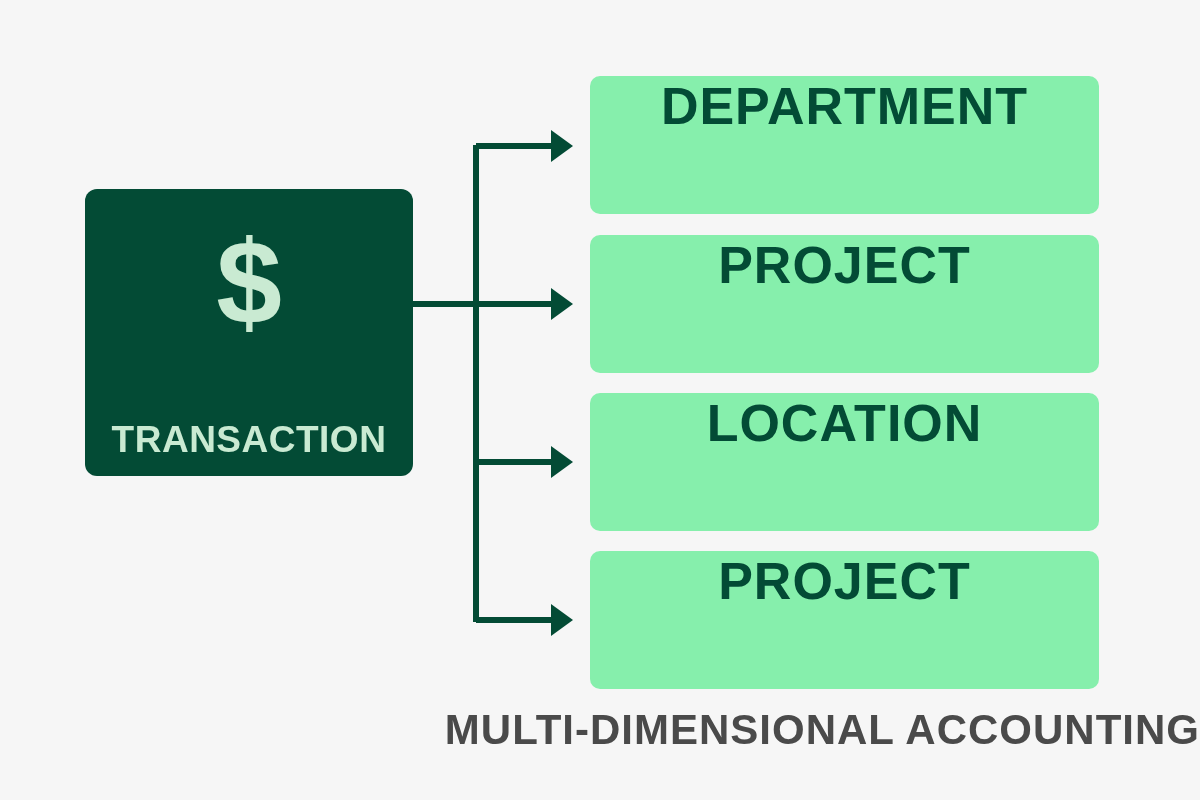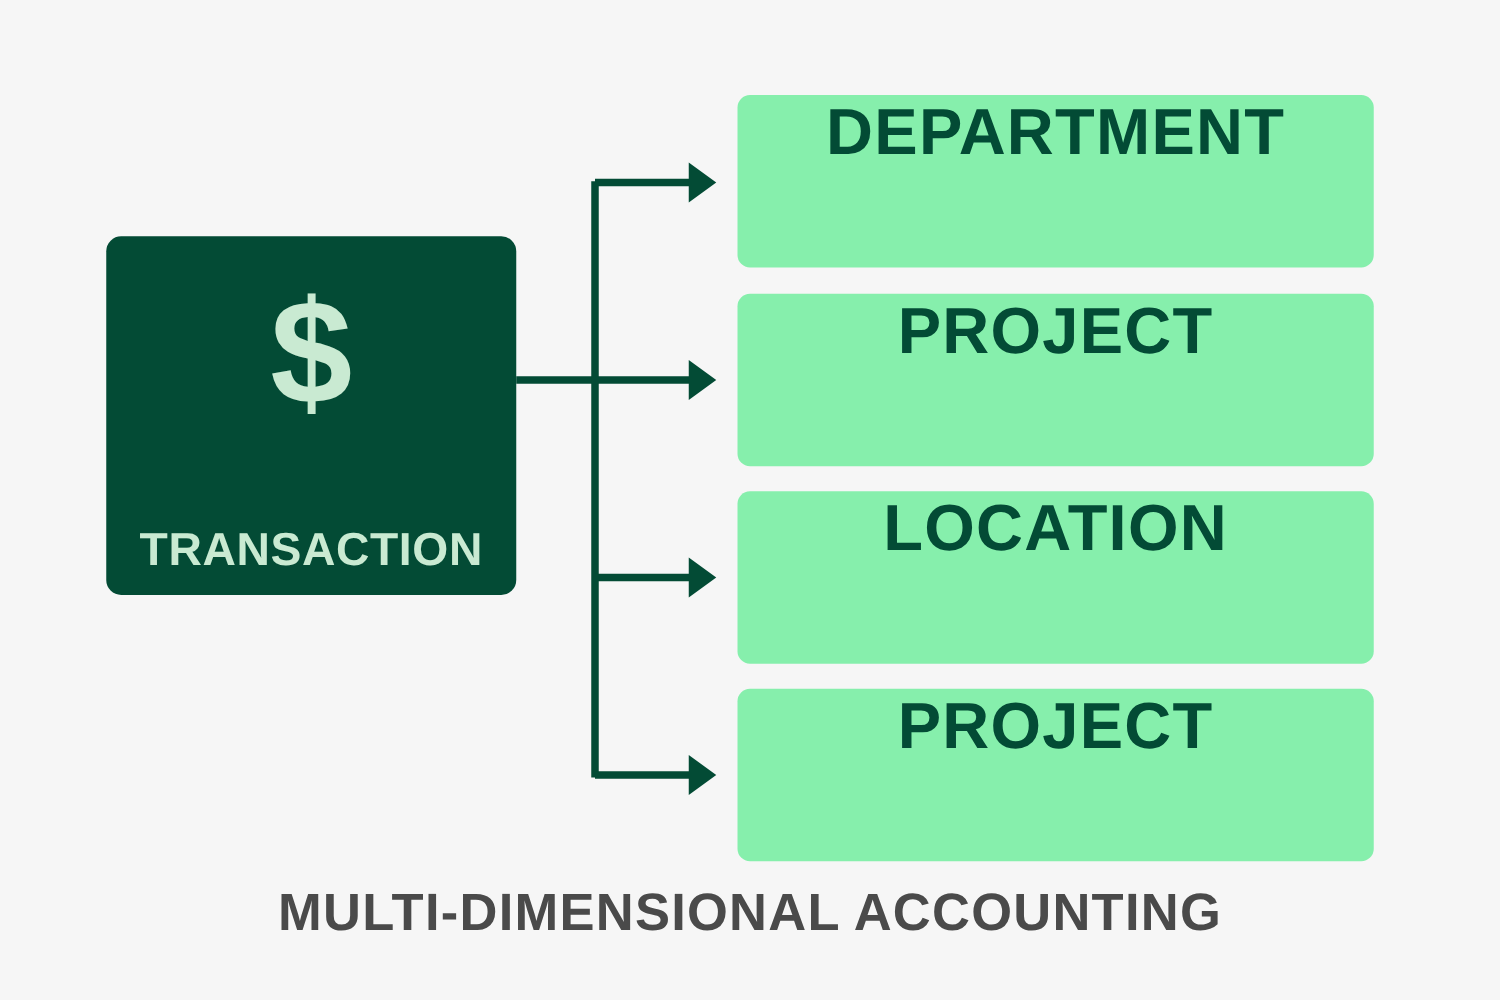--- a/index.html
+++ b/index.html
@@ -24,21 +24,21 @@
   svg.connectors { position: absolute; left: 0; top: 0; }
   .dim-box {
     position: absolute; left: 590px; width: 509px; height: 138px;
     background: #86efac; border-radius: 10px;
     display: flex; align-items: flex-start; justify-content: center;
   }
   .dim-label {
     font-size: 52px; font-weight: bold; color: #034b35; letter-spacing: 1px;
   }
   .caption {
-    position: absolute; left: 0; right: 0; top: 706px; text-align: center;
+    position: absolute; left: 0; right: 0; top: 706px; text-align: right;
     font-size: 42px; font-weight: bold; color: #4a4a4a; letter-spacing: 1px;
   }
 </style>
 </head>
 <body>
 
 <div class="source-box">
   <div class="dollar">$</div>
   <div class="source-label">TRANSACTION</div>
 </div>

